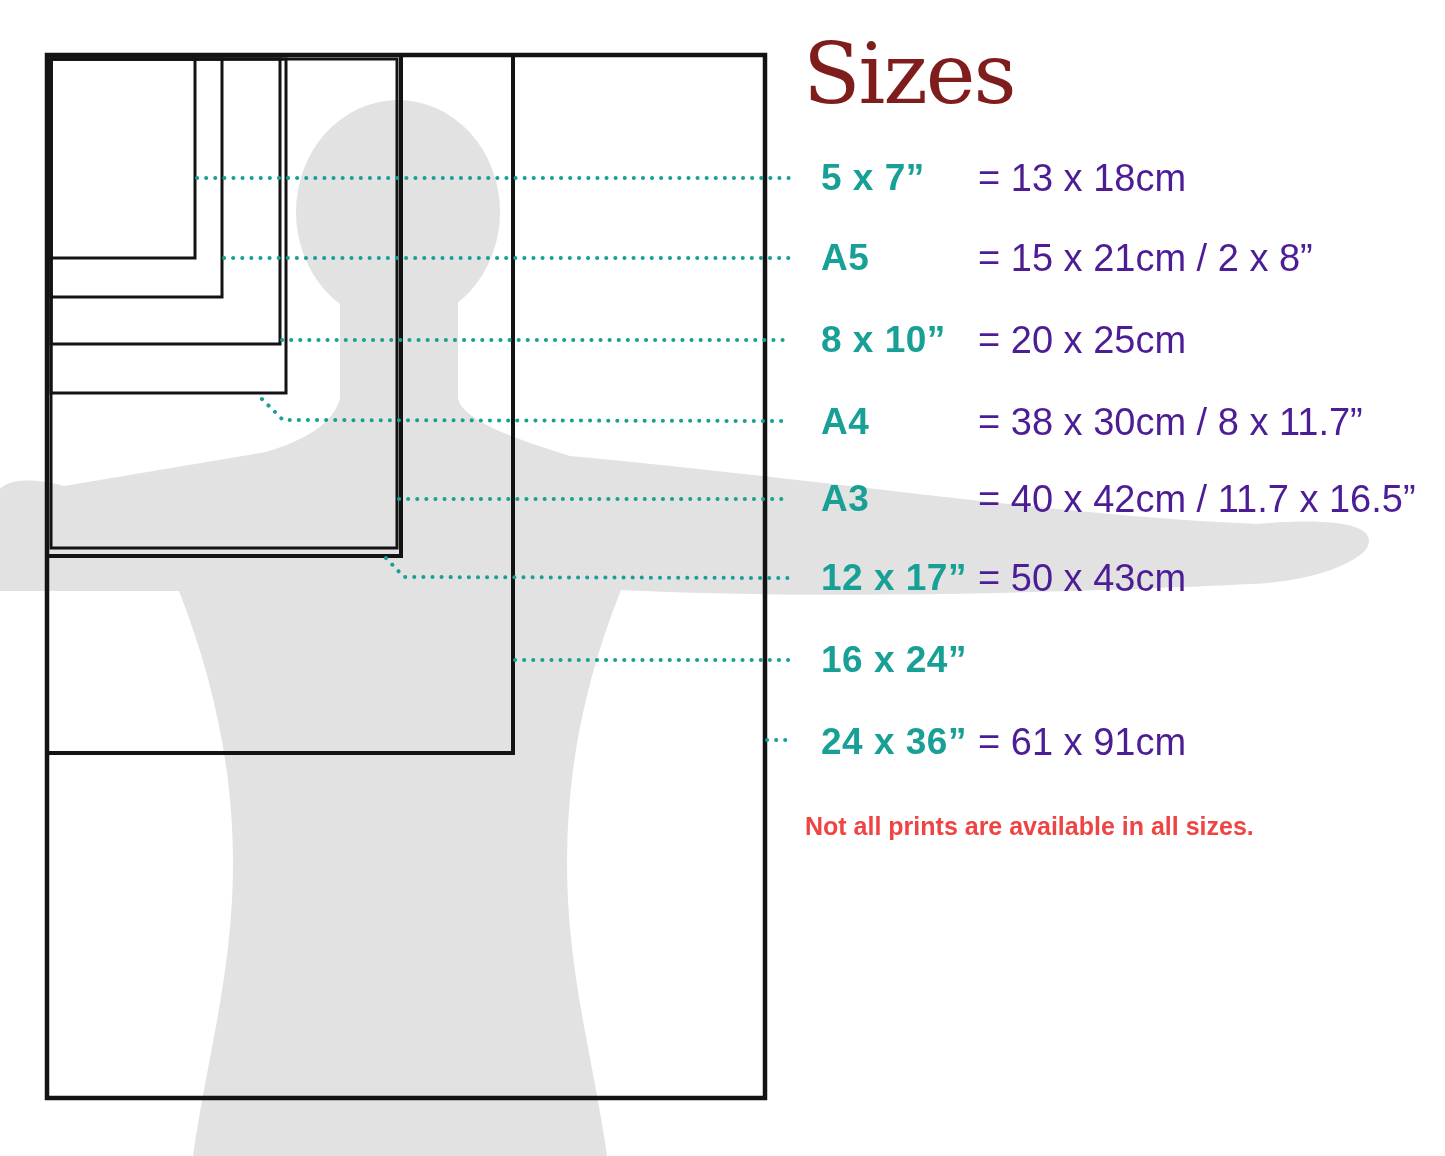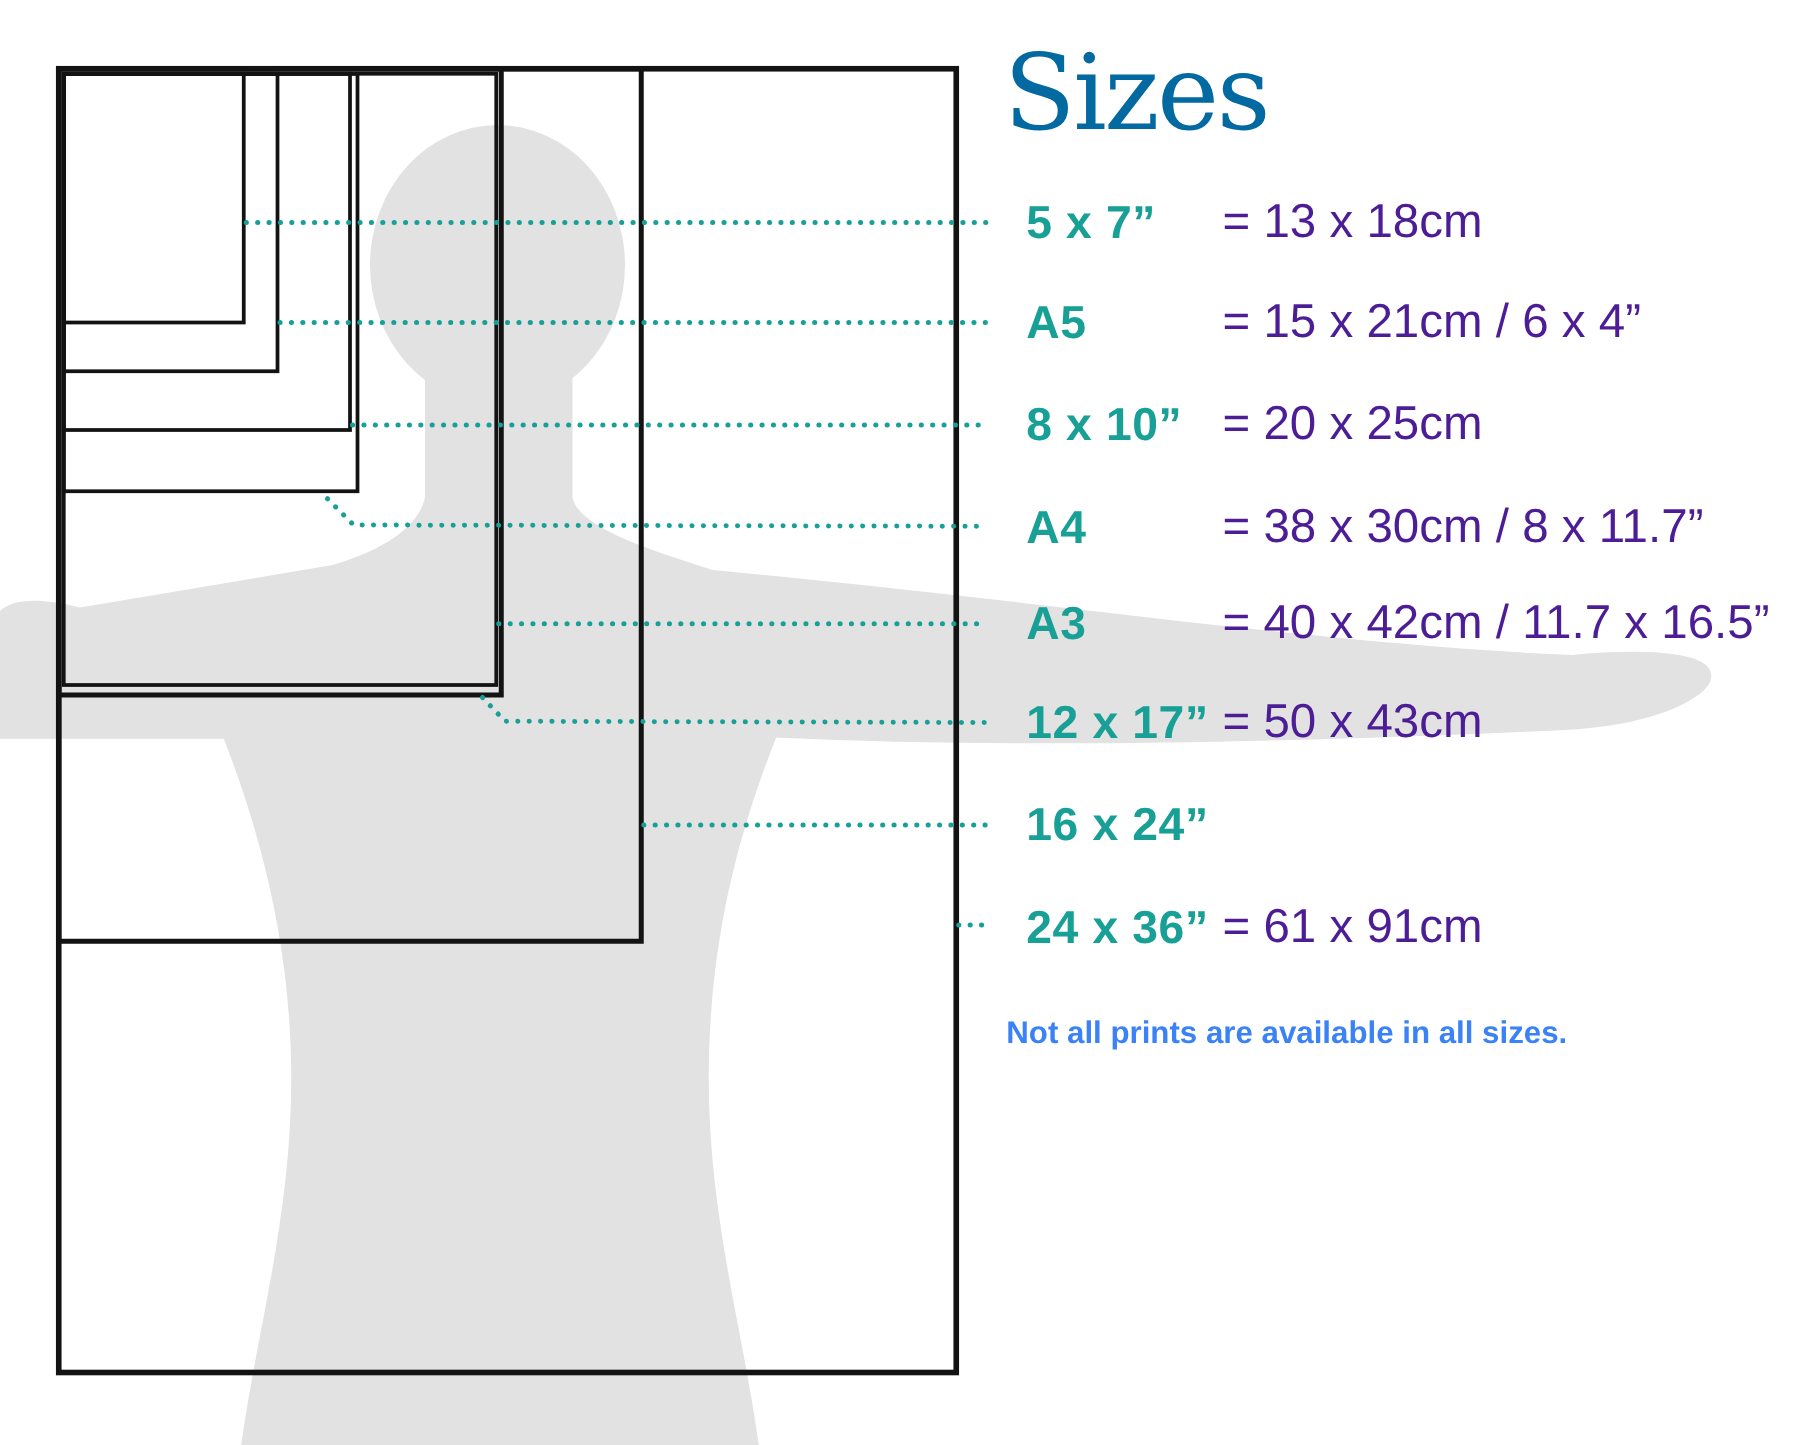--- a/index.html
+++ b/index.html
@@ -9,40 +9,40 @@
     background:#ffffff;
     overflow:hidden;
     font-family:"Liberation Sans", sans-serif;
   }
   .art{position:absolute;left:0;top:0;width:1445px;height:1156px;}
   .page-title{
     position:absolute;left:803px;top:30px;margin:0;
     font-family:"DejaVu Serif", serif;
     font-size:84px;line-height:1.05;font-weight:500;
     letter-spacing:-2px;
-    color:#0369a1;
+    color:#7f1d1d;
   }
   .size-row{
     position:absolute;left:805px;width:630px;height:52px;
     display:flex;align-items:center;margin-left:16px;
   }
   .size-label{
     position:absolute;left:0;top:50%;transform:translateY(-50%);
     font-weight:700;font-size:37px;letter-spacing:0.5px;
     color:#18A096;white-space:nowrap;
   }
   .size-value{
     position:absolute;left:157px;top:50%;transform:translateY(-50%);
     font-weight:400;font-size:38px;letter-spacing:0px;
     color:#4c1d95;white-space:nowrap;
   }
   .availability-note{
     position:absolute;left:805px;top:812px;width:620px;
     font-weight:700;font-size:25px;
-    color:#3b82f6;
+    color:#ef4444;
   }
 </style>
 </head>
 <body>
 
 <div class="canvas">
 
   <svg class="art" viewBox="0 0 1445 1156" xmlns="http://www.w3.org/2000/svg">
     <g id="silhouette-group">
       <ellipse cx="398" cy="212" rx="102" ry="112" fill="#E2E2E2"></ellipse>
@@ -90,21 +90,21 @@
 
   <h1 class="page-title">Sizes</h1>
 
   <div id="rows-container">
       <div class="size-row" style="top: 152px;">
         <span class="size-label">5 x 7”</span>
         <span class="size-value">= 13 x 18cm</span>
       </div>
       <div class="size-row" style="top: 232px;">
         <span class="size-label">A5</span>
-        <span class="size-value">= 15 x 21cm / 6 x 4”</span>
+        <span class="size-value">= 15 x 21cm / 2 x 8”</span>
       </div>
       <div class="size-row" style="top: 314px;">
         <span class="size-label">8 x 10”</span>
         <span class="size-value">= 20 x 25cm</span>
       </div>
       <div class="size-row" style="top: 396px;">
         <span class="size-label">A4</span>
         <span class="size-value">= 38 x 30cm / 8 x 11.7”</span>
       </div>
       <div class="size-row" style="top: 473px;">

